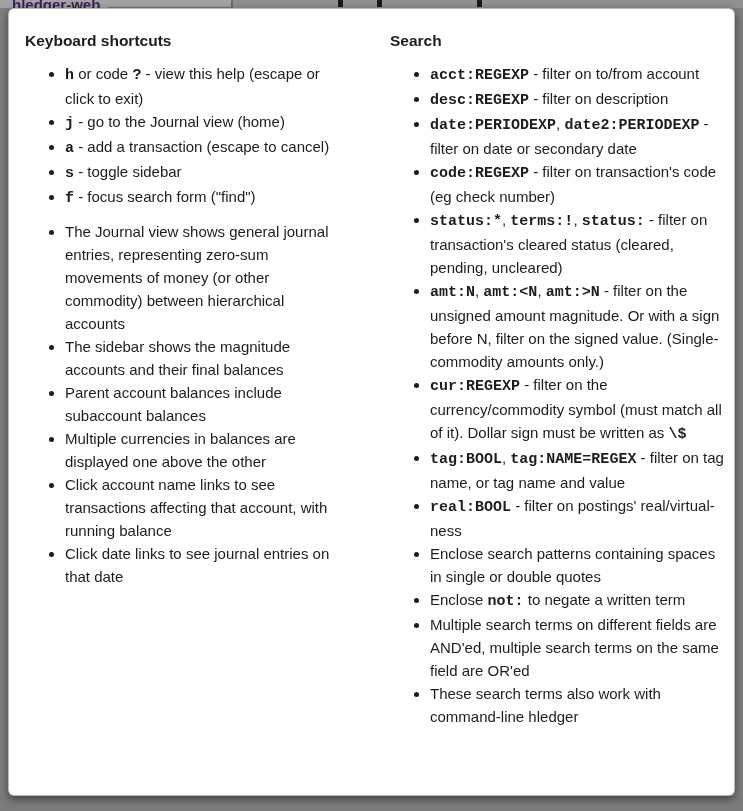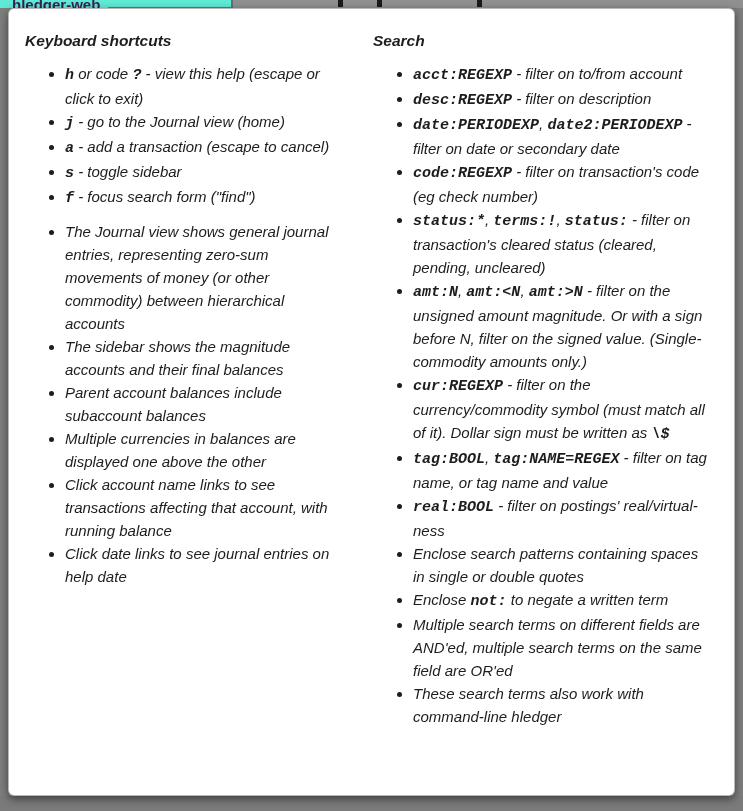--- a/index.html
+++ b/index.html
@@ -4,44 +4,44 @@
 <style>
   html,body{margin:0;padding:0;}
   body{
     width:743px;height:811px;position:relative;overflow:hidden;
     background:#7e7e7e;
     font-family:"Liberation Sans","DejaVu Sans",sans-serif;
     -webkit-font-smoothing:antialiased;
   }
   
   .backdrop-top{position:absolute;left:0;top:0;width:743px;height:8px;background:#909090;}
-  .backdrop-top-left{position:absolute;left:0;top:0;width:231px;height:8px;background:#5eead4;overflow:hidden;}
+  .backdrop-top-left{position:absolute;left:0;top:0;width:231px;height:8px;background:#a3a3a3;overflow:hidden;}
   .brand{position:absolute;left:12px;top:0;font-size:15px;line-height:9px;font-weight:700;color:#3a1f55;white-space:nowrap;text-decoration:none;}
   .nav-underline{position:absolute;left:108px;top:7px;width:123px;height:1px;background:#767676;}
   .backdrop-vdivider{position:absolute;left:231px;top:0;width:2px;height:8px;background:#6c6c6c;}
   .pgmark{position:absolute;top:0;height:7px;width:5px;background:#1a1a1a;}
   .pgmark.m1{left:338px;} .pgmark.m2{left:377px;} .pgmark.m3{left:477px;}
   .backdrop-bottom{position:absolute;left:0;top:796px;width:743px;height:15px;background:#7b7b7b;}
 
   
   .modal{
     position:absolute;left:8px;top:8px;width:727px;height:788px;box-sizing:border-box;
     background:#ffffff;border:1px solid rgba(0,0,0,.28);border-radius:6px;
     box-shadow:0 3px 9px rgba(0,0,0,.5);overflow:hidden;
   }
   .modal-header{position:relative;padding:15px 16px 13px;border-bottom:1px solid #e5e5e5;}
   .modal-title{margin:0;font-size:24px;line-height:30px;font-weight:400;color:#262626;}
   .close-btn{
     position:absolute;top:11px;right:14px;border:0;background:none;padding:0;
     font-size:21px;line-height:21px;font-weight:700;color:#bdbdbd;cursor:pointer;
     font-family:"Liberation Sans","DejaVu Sans",sans-serif;
   }
-  .modal-body{display:flex;padding:10px 16px 0 16px;color:#1d1d1d;font-style:italic;}
+  .modal-body{display:flex;padding:10px 16px 0 16px;color:#1d1d1d;}
   .col-left{width:320px;flex:0 0 auto;}
-  .col-right{width:335px;flex:0 0 auto;margin-left:28px;}
+  .col-right{width:335px;flex:0 0 auto;margin-left:45px;}
   .section-heading{margin:10px 0;font-size:15.5px;line-height:23px;font-weight:700;color:#1d1d1d;}
   .help-list{margin:10px 0;padding:0 0 0 40px;}
   .help-list li{font-size:15px;line-height:23px;color:#1d1d1d;}
   .code{
     font-family:"Liberation Mono","DejaVu Sans Mono",monospace;
     font-weight:700;font-size:15px;color:#1d1d1d;
   }
 </style>
 </head>
 <body>
@@ -68,21 +68,21 @@
           <li><span class="code">a</span><span> - add a transaction (escape to cancel)</span></li>
           <li><span class="code">s</span><span> - toggle sidebar</span></li>
           <li><span class="code">f</span><span> - focus search form ("find")</span></li>
         </ul>
       <ul class="help-list">
           <li><span>The Journal view shows general journal entries, representing zero-sum movements of money (or other commodity) between hierarchical accounts</span></li>
           <li><span>The sidebar shows the magnitude accounts and their final balances</span></li>
           <li><span>Parent account balances include subaccount balances</span></li>
           <li><span>Multiple currencies in balances are displayed one above the other</span></li>
           <li><span>Click account name links to see transactions affecting that account, with running balance</span></li>
-          <li><span>Click date links to see journal entries on help date</span></li>
+          <li><span>Click date links to see journal entries on that date</span></li>
         </ul>
     </div>
     <div class="col-right">
       <h2 class="section-heading">Search</h2>
       <ul class="help-list">
           <li><span class="code">acct:REGEXP</span><span> - filter on to/from account</span></li>
           <li><span class="code">desc:REGEXP</span><span> - filter on description</span></li>
           <li><span class="code">date:PERIODEXP</span><span>, </span><span class="code">date2:PERIODEXP</span><span> - filter on date or secondary date</span></li>
           <li><span class="code">code:REGEXP</span><span> - filter on transaction's code (eg check number)</span></li>
           <li><span class="code">status:*</span><span>, </span><span class="code">terms:!</span><span>, </span><span class="code">status:</span><span> - filter on transaction's cleared status (cleared, pending, uncleared)</span></li>

